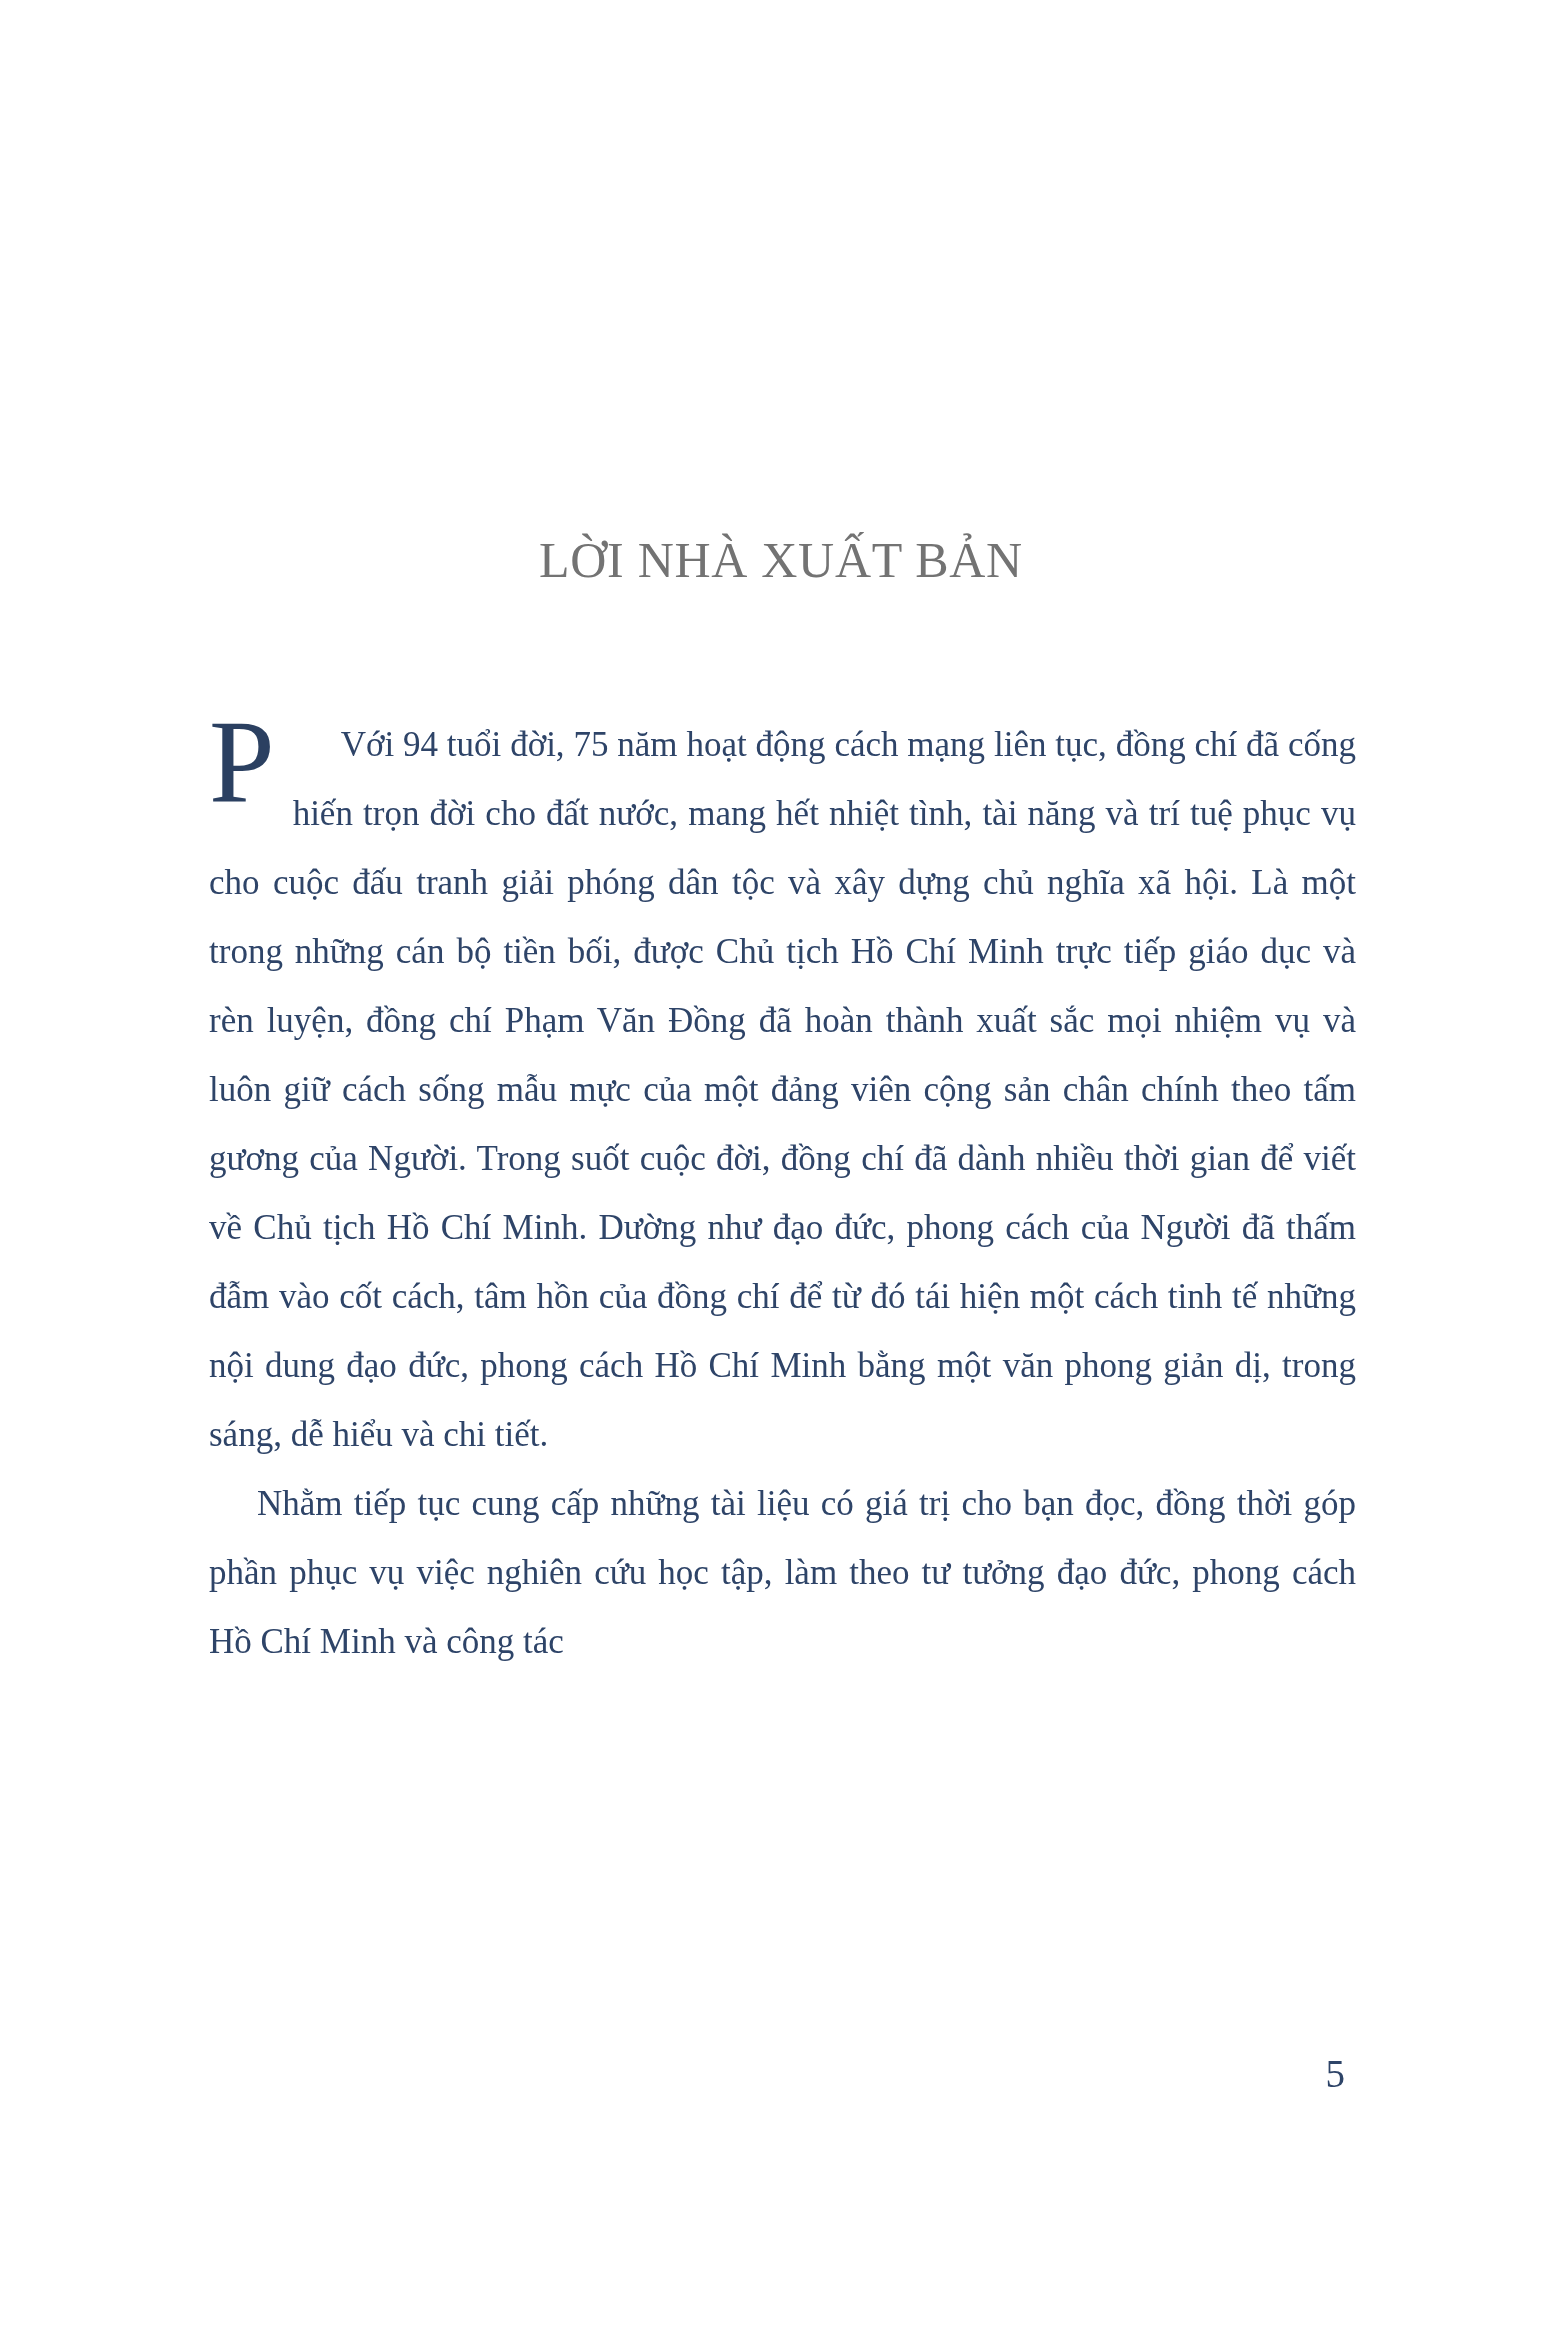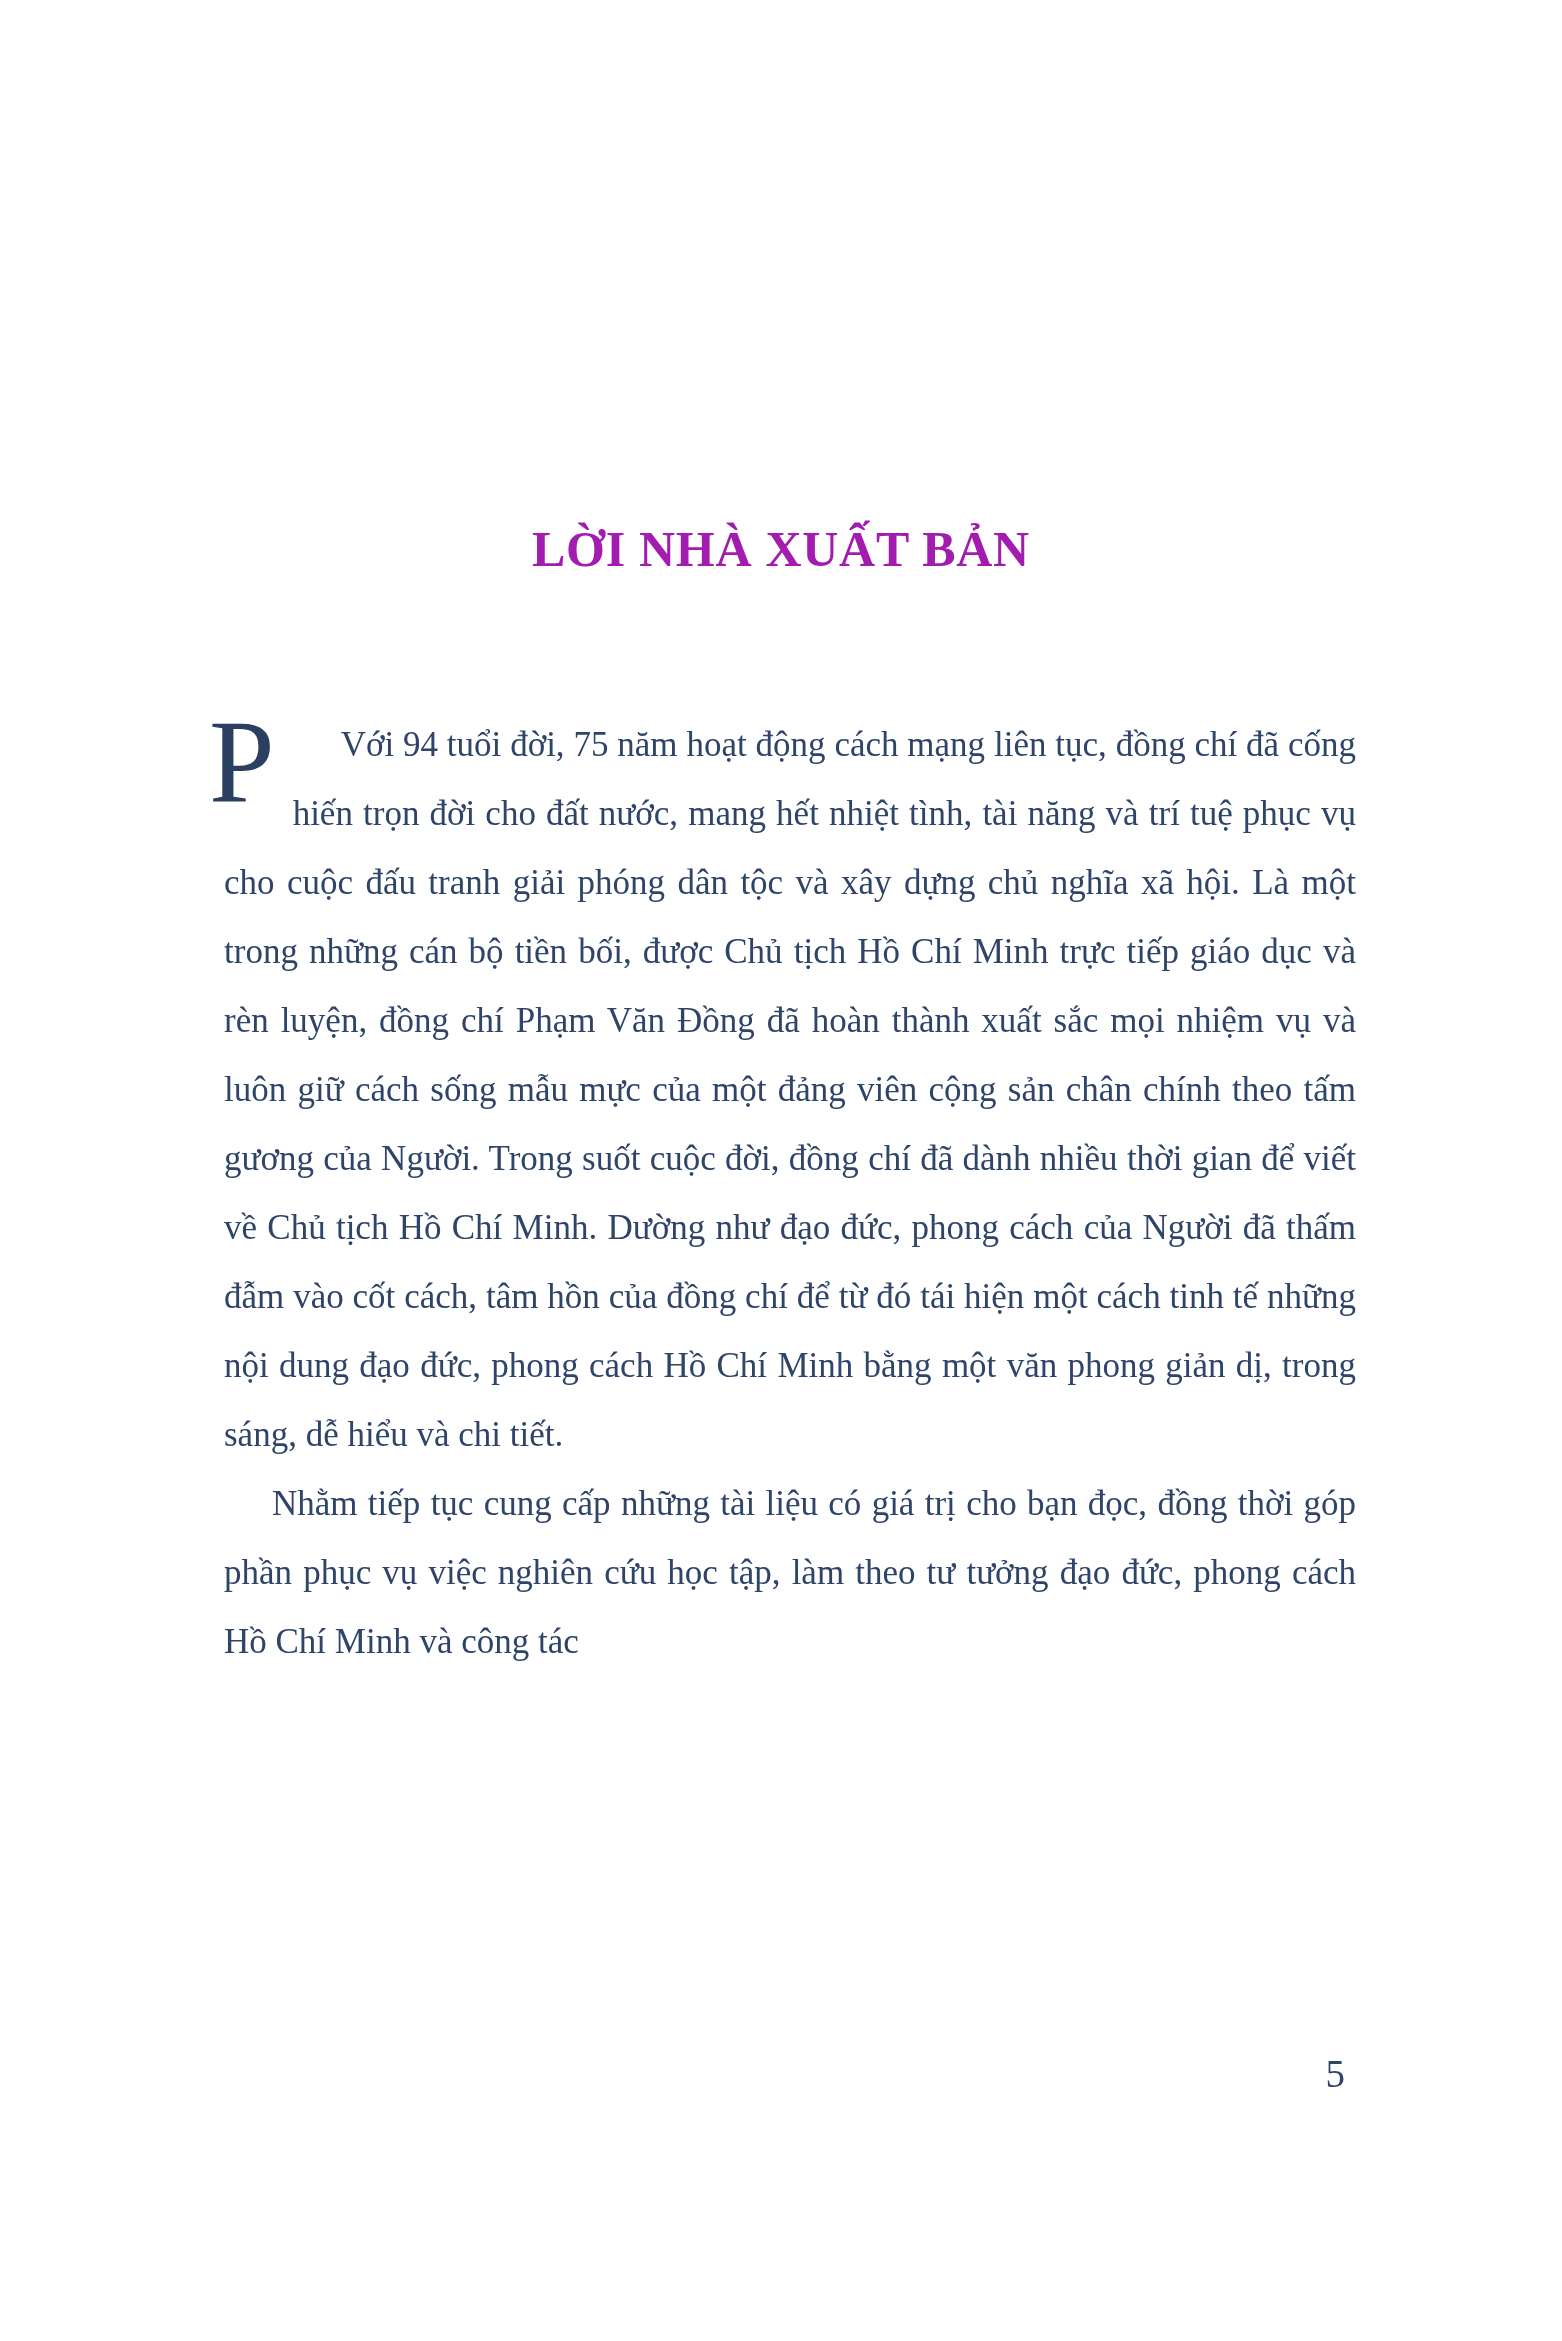--- a/index.html
+++ b/index.html
@@ -14,44 +14,43 @@
     background: #ffffff;
     font-family: "Liberation Serif", "DejaVu Serif", serif;
     color: #2e4468;
     overflow: hidden;
   }
   .title {
     position: absolute;
     top: 519px;
     left: 0;
     right: 0;
-    margin: 1px;
+    margin: 12px;
     text-align: center;
     font-size: 50px;
-    font-weight: bold;
+    font-weight: normal;
     letter-spacing: 0.7px;
-    color: #a21caf;
+    color: #737373;
   }
   .body-block {
     position: absolute;
     top: 710px;
     left: 209px;
     width: 1147px;
     font-size: 35px;
     line-height: 69px;
     text-align: justify;
     color: #2e4468;
   }
   .para {
     margin: 0;
     padding: 0;
   }
   .para.indent {
     text-indent: 48px;
-    margin-left: 15px;
   }
   .dropcap {
     float: left;
     font-size: 118px;
     line-height: 96px;
     padding: 4.5px 18px 0 0;
     color: #2b4061;
   }
   .page-number {
     position: absolute;

